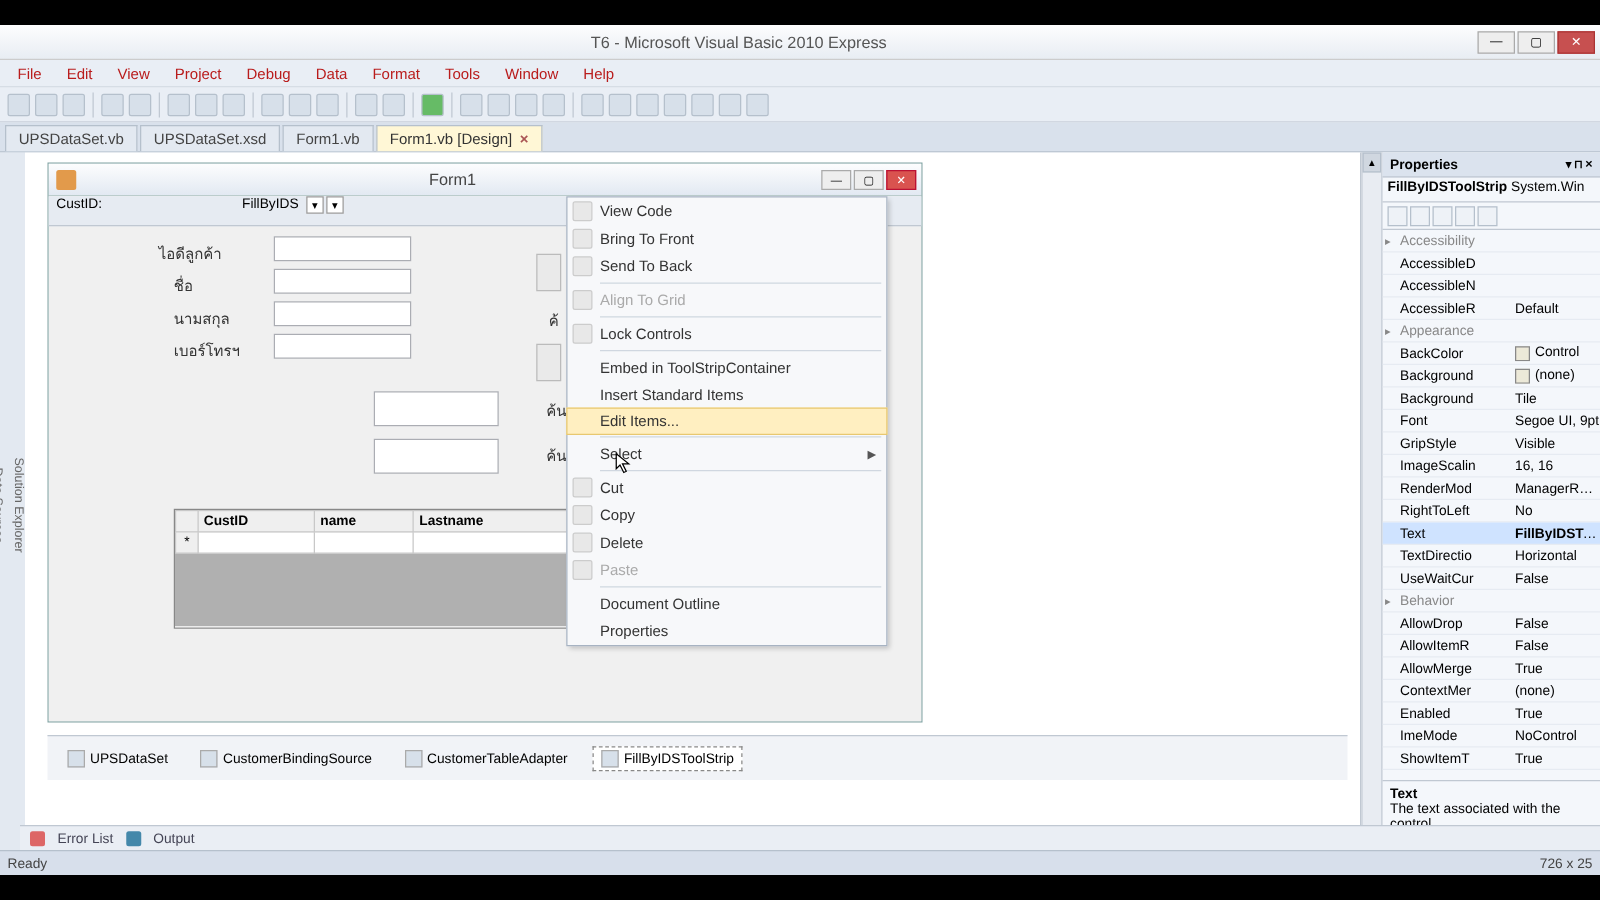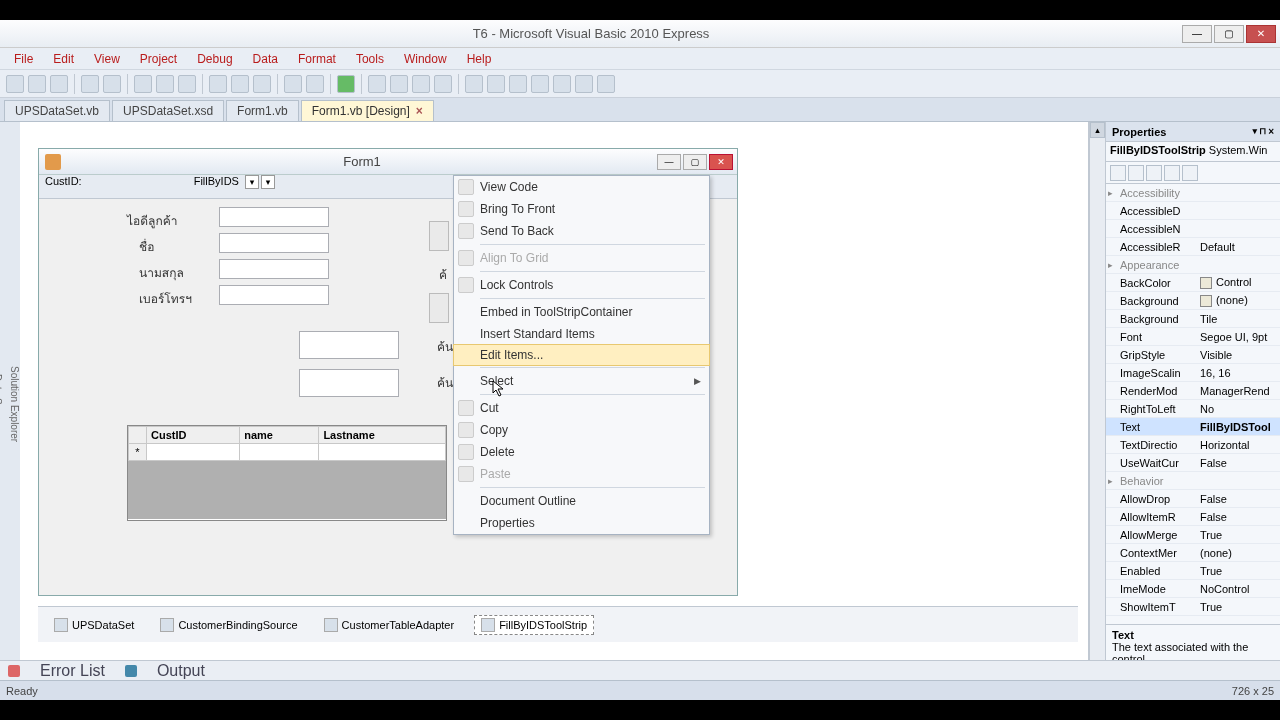--- a/index.html
+++ b/index.html
@@ -23,39 +23,39 @@
 .tabstrip { height: 24px; background: #d9e1ec; display: flex; align-items: flex-end; padding-left: 4px; font-size: 12px; border-bottom:1px solid #b5c0cc; }
 .tab { padding: 3px 10px; background: #e3e9f1; border:1px solid #b5c0cc; border-bottom:none; margin-right:2px; color:#444; }
 .tab.active { background: #fff7d6; color:#333; }
 .tab .x { margin-left:6px; color:#a55; font-weight:bold; }
 
 .body { position: relative; height: calc(100% - 28px - 22px - 28px - 24px - 20px); display:flex; }
 .leftvert { width: 20px; background: #e3e9f1; display:flex; flex-direction:column; align-items:center; font-size:10px; color:#666; writing-mode: vertical-rl; padding-top:6px; gap:6px; }
 .designer { flex:1; background:#fff; position:relative; overflow:auto; border-right:1px solid #c0c8d2;}
 .props { width: 175px; background:#f4f7fb; border-left:1px solid #c0c8d2; display:flex; flex-direction:column; font-size:11px; }
 
-.designer-inner { position:absolute; left:18px; top:8px; width: 700px; margin-top: 18px; }
+.designer-inner { position:absolute; left:18px; top:8px; width: 700px; }
 .formwin { width: 700px; border:1px solid #8aa; background:#f0f0f0; }
 .formtitle { height:26px; background:linear-gradient(#fdfdfe,#e2e9f2); display:flex; align-items:center; border-bottom:1px solid #bcc; }
 .formtitle .ft-icon { width:16px;height:16px;background:#e29a4b;border-radius:2px;margin:0 6px;}
 .formtitle .ft-text { flex:1; text-align:center; font-size:13px; color:#444; }
 .formtitle .ft-btns { display:flex; gap:2px; margin-right:4px;}
 .formtitle .fbtn { width:24px;height:16px;border:1px solid #aaa;background:#eee;font-size:9px;display:flex;align-items:center;justify-content:center;}
 .formtitle .fbtn.cls { background:#d9534f;color:#fff;border-color:#b13;}
 
 .formbody { position:relative; height: 420px; background:#f0f0f0; }
 .tstrip { height:24px; background:#e6ebf2; border-bottom:1px solid #c0c8d2; display:flex; align-items:flex-start; padding:0 6px; gap:6px; font-size:11px;}
 .tstrip .lbl { }
 .tstrip .combo { display:flex; align-items:center; gap:2px;}
 .tstrip .combo .cb { width:14px;height:14px;border:1px solid #999;background:#fff;font-size:9px;display:flex;align-items:center;justify-content:center;}
 
 .flabel { position:absolute; font-size:12px; color:#333; }
 .ftbox { position:absolute; border:1px solid #abadb3; background:#fff; height:20px; }
 
-.grid { position:absolute; left:88px; top:250px; width:320px; height:96px; border:1px solid #888; background:#fff; }
+.grid { position:absolute; left:100px; top:250px; width:320px; height:96px; border:1px solid #888; background:#fff; }
 .grid table{ width:100%; border-collapse:collapse; font-size:11px; }
 .grid th, .grid td { border:1px solid #c8c8c8; padding:2px 4px; text-align:left; }
 .grid th { background:#efefef; }
 .grid td.rowhdr { background:#efefef; width:18px; text-align:center; }
 .grid .bgfill { background:#b0b0b0; height:58px; }
 
 .ctxmenu { position:absolute; left:414px; top:0px; width:257px; background:#f7f8fa; border:1px solid #a7b3c2; box-shadow:2px 2px 4px rgba(0,0,0,.2); font-size:12px; z-index:50;}
 .ctxmenu .mi { display:flex; align-items:center; height:22px; padding:0 8px 0 26px; position:relative; color:#333;}
 .ctxmenu .mi.dis { color:#aaa; }
 .ctxmenu .mi.hov { background:#ffefc1; border:1px solid #e8c870; margin:-1px; }
@@ -70,28 +70,28 @@
 
 .props .phdr { height:20px; background:#dbe3ee; display:flex; align-items:center; padding:0 6px; font-weight:bold; border-bottom:1px solid #c0c8d2;}
 .props .pbar { height:22px; display:flex; align-items:center; padding:0 4px; border-bottom:1px solid #c0c8d2;}
 .props .psel { height:20px; padding:2px 4px; border-bottom:1px solid #c0c8d2; white-space:nowrap; overflow:hidden;}
 .props .psel b { font-weight:bold; }
 .props .pgrid { flex:1; overflow:auto; }
 .props .prow { display:flex; height:18px; align-items:center; border-bottom:1px solid #e6ebf2; padding-left:14px; position:relative;}
 .props .prow.cat { color:#888; padding-left:14px;}
 .props .prow.cat::before { content:"▸"; position:absolute; left:2px; font-size:9px; color:#888;}
 .props .pk { width:80px; overflow:hidden; text-overflow:ellipsis; white-space:nowrap;}
-.props .pv { flex:1; overflow:hidden; text-overflow:ellipsis; white-space:nowrap;}
+.props .pv { flex:1; overflow:hidden; text-overflow:ellipsis; white-space:nowrap;margin-left:12px;}
 .props .pv .swatch { display:inline-block; width:12px; height:12px; border:1px solid #888; background:#ece9d8; vertical-align:middle; margin-right:4px;}
 .props .prow.selr { background:#cfe3ff; }
 .props .pdesc { border-top:1px solid #c0c8d2; padding:4px 6px; height:56px;}
 .props .pdesc .dh { font-weight:bold; }
 
 .statusbar { height:20px; background:#d7dfeb; border-top:1px solid #b5c0cc; font-size:11px; color:#444; display:flex; align-items:center; padding:0 6px; justify-content:space-between;}
-.errorbar { position:absolute; left:0; right:0; bottom:20px; height:20px; background:#eaeef4; border-top:1px solid #c0c8d2; display:flex; align-items:center; gap:20px; font-size:16px; color:#445; padding:0 8px;}
+.errorbar { position:absolute; left:16px; right:0; bottom:20px; height:20px; background:#eaeef4; border-top:1px solid #c0c8d2; display:flex; align-items:center; gap:10px; font-size:11px; color:#445; padding:0 8px;}
 .errorbar .ic { width:12px;height:12px;background:#d66;border-radius:2px;}
 .pbtn{width:16px;height:16px;border:1px solid #b5c0cc;background:#eef2f7;margin-right:2px;}
 .cursor { position:absolute; left:453px; top:205px; width:14px; height:18px; z-index:60;}
 .cursor svg{width:100%;height:100%;}
 .scrollv { width:16px; background:#e8ecf2; border-left:1px solid #c0c8d2; display:flex; flex-direction:column;}
 .scrollv .sbtn{height:16px;background:#d0d7e0;border:1px solid #b5c0cc;font-size:9px;display:flex;align-items:center;justify-content:center;}
 .scrollv .strack{flex:1;}
 </style>
 </head>
 <body>

